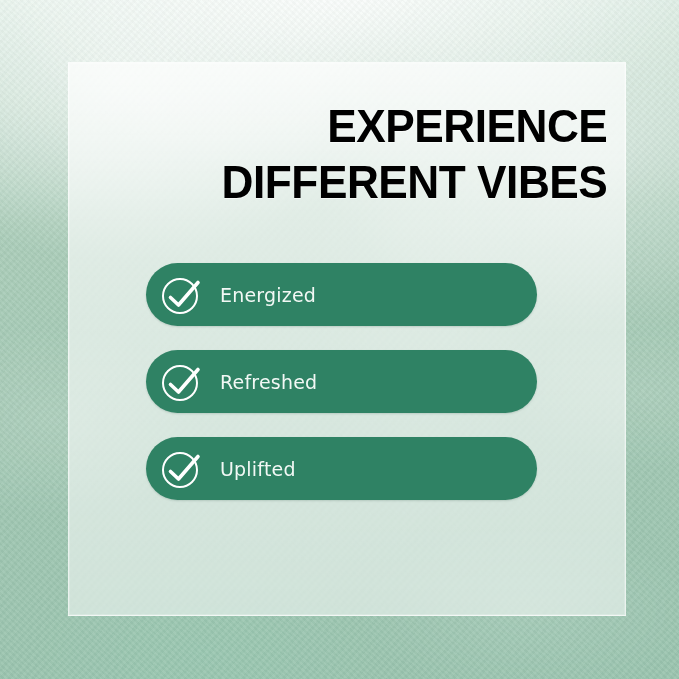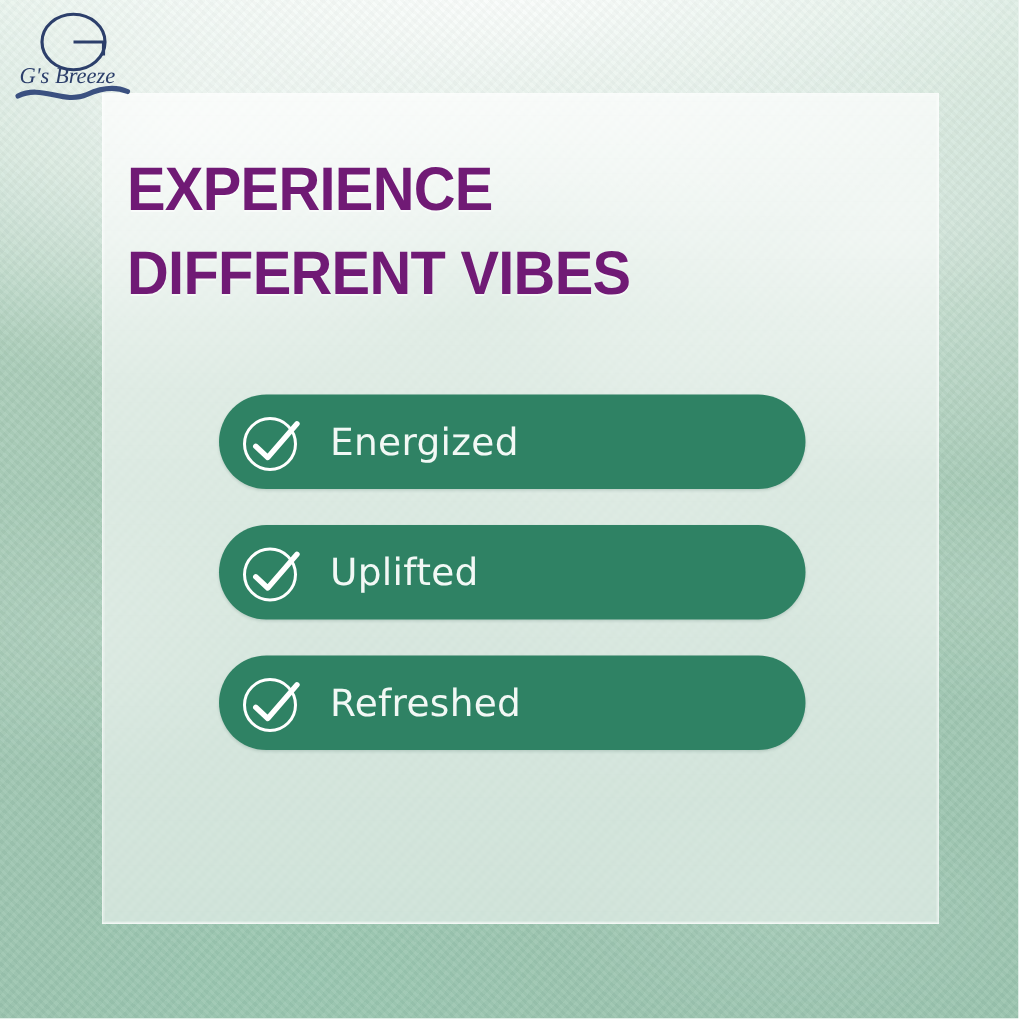--- a/index.html
+++ b/index.html
@@ -78,25 +78,25 @@
     font-size: 15px;
     fill: #2c3f6b;
   }
 
   
   #headline {
     position: absolute;
     left: 68px;
     top: 98px;
     width: 556px;
-    text-align: left;
-    color: #701a75;
+    text-align: right;
+    color: #000000;
     font-family: "Liberation Sans Narrow", "Liberation Sans", sans-serif;
     font-weight: bold;
-    font-size: 41px;
+    font-size: 47px;
     line-height: 56px;
     letter-spacing: -0.5px;
     text-shadow: 0 1px 0 rgba(255,255,255,0.55);
   }
   #headline .hl {
     display: block;
     transform: scaleX(0.94);
     transform-origin: center;
     white-space: nowrap;
   }
@@ -125,49 +125,38 @@
     width: 46px;
     height: 46px;
     margin-left: 12px;
     position: relative;
   }
   .check-icon svg { display: block; overflow: visible; }
 
   .pill-label {
     font-family: "DejaVu Sans", sans-serif;
     font-weight: 400;
-    font-size: 25px;
+    font-size: 19px;
     color: #f2f8f5;
     letter-spacing: 0.2px;
     margin-left: 16px;
     white-space: nowrap;
   }
 </style>
 </head>
 <body>
 
 <div id="canvas">
 
   <div class="tex tex-a"></div>
   <div class="tex tex-b"></div>
   <div class="tex tex-grain"></div>
 
   <div id="panel"></div>
 
-  <div id="logo">
-    <svg width="96" height="62" viewBox="0 0 96 62" xmlns="http://www.w3.org/2000/svg">
-      <g>
-        <ellipse cx="41" cy="22" rx="21" ry="18.5" fill="none" stroke="#2c3f6b" stroke-width="2.1"></ellipse>
-        <path d="M41 22 L61 22 L61 31" fill="none" stroke="#2c3f6b" stroke-width="2.1" stroke-linecap="butt"></path>
-        <rect x="52" y="12" width="13" height="12" fill="none" stroke="none"></rect>
-      </g>
-      <text class="brandname" x="5" y="49">G's Breeze</text>
-      <path d="M4 58 C 20 50, 34 64, 50 57 C 62 51.5, 70 52, 77 55" fill="none" stroke="#3a5080" stroke-width="3.4" stroke-linecap="round"></path>
-    </svg>
-  </div>
 
   <div id="headline">
     <span class="hl">EXPERIENCE</span>
     <span class="hl">DIFFERENT VIBES</span>
   </div>
 
   <div id="pills">
 
     <div class="pill">
       <span class="check-icon">
@@ -180,27 +169,27 @@
     </div>
 
 
     <div class="pill">
       <span class="check-icon">
         <svg width="46" height="46" viewBox="0 0 46 46" xmlns="http://www.w3.org/2000/svg">
           <circle cx="22" cy="24" r="17" fill="none" stroke="#ffffff" stroke-width="2"></circle>
           <path d="M12.5 25.5 L20.5 33 L40 10.5" fill="none" stroke="#ffffff" stroke-width="3.6" stroke-linecap="round" stroke-linejoin="round"></path>
         </svg>
       </span>
-      <span class="pill-label">Uplifted</span>
+      <span class="pill-label">Refreshed</span>
     </div>
 
     <div class="pill">
       <span class="check-icon">
         <svg width="46" height="46" viewBox="0 0 46 46" xmlns="http://www.w3.org/2000/svg">
           <circle cx="22" cy="24" r="17" fill="none" stroke="#ffffff" stroke-width="2"></circle>
           <path d="M12.5 25.5 L20.5 33 L40 10.5" fill="none" stroke="#ffffff" stroke-width="3.6" stroke-linecap="round" stroke-linejoin="round"></path>
         </svg>
       </span>
-      <span class="pill-label">Refreshed</span>
+      <span class="pill-label">Uplifted</span>
     </div>
 
   </div>
 </div>
 
 </body></html>

